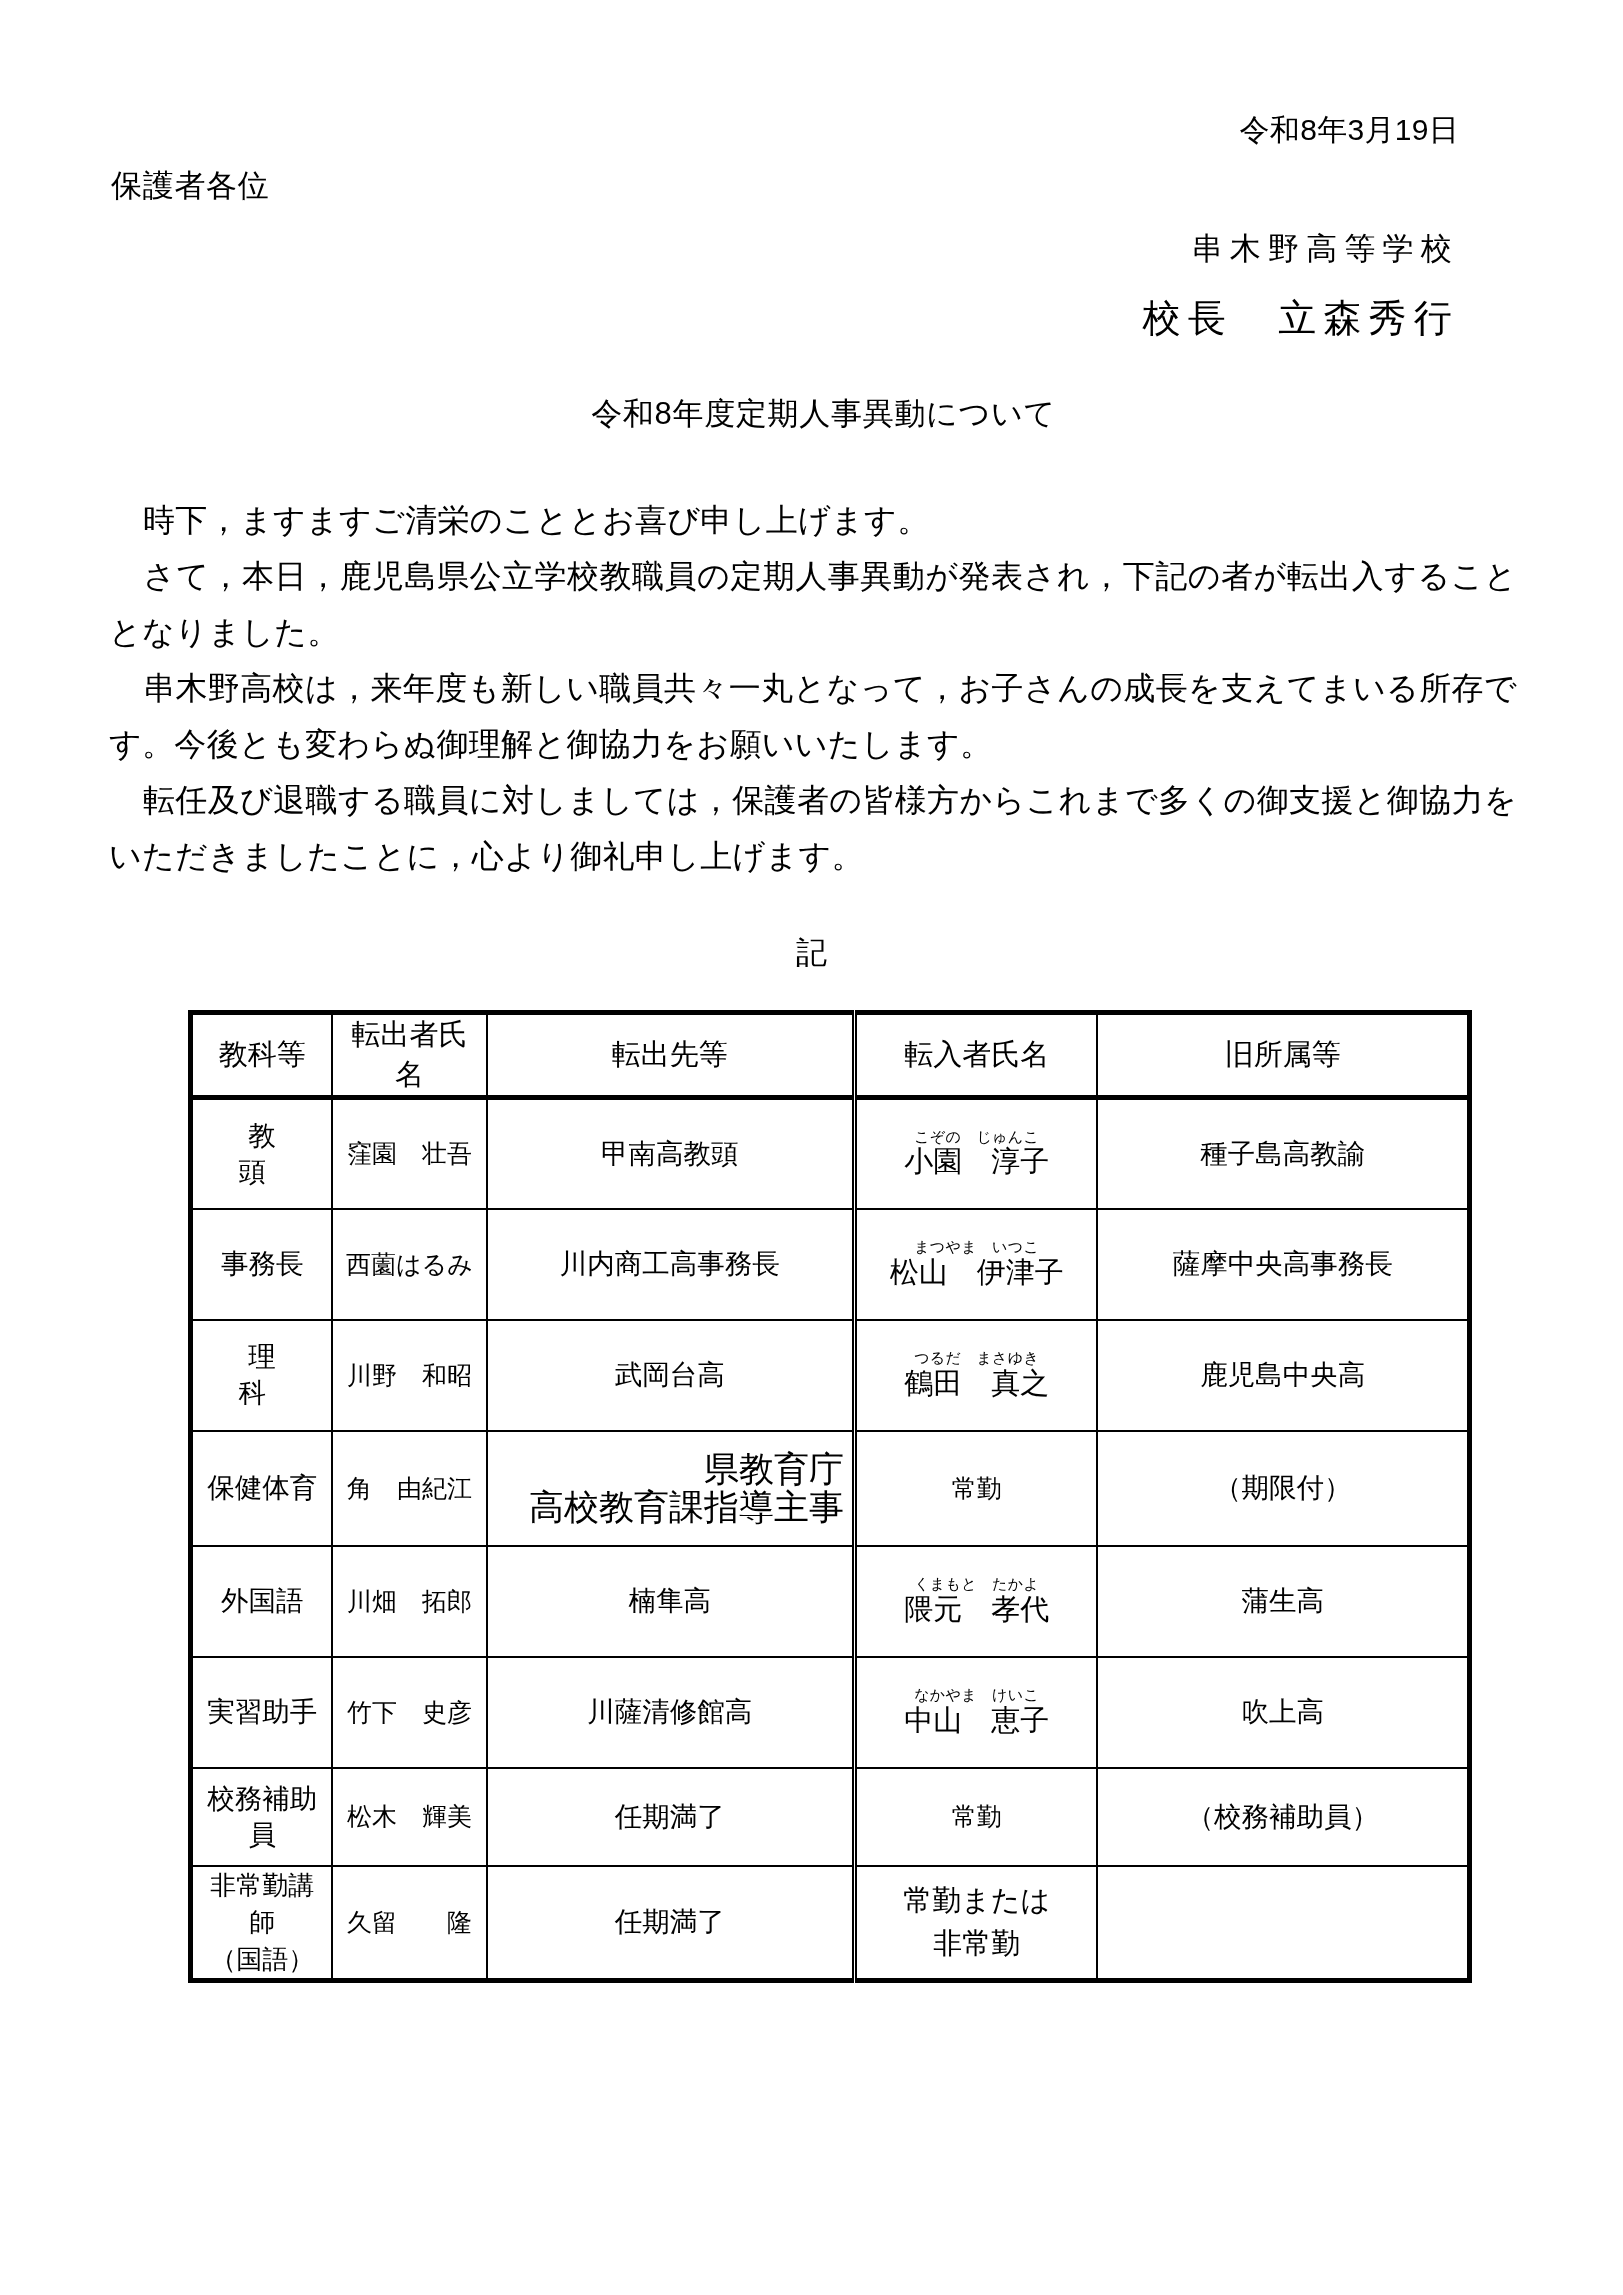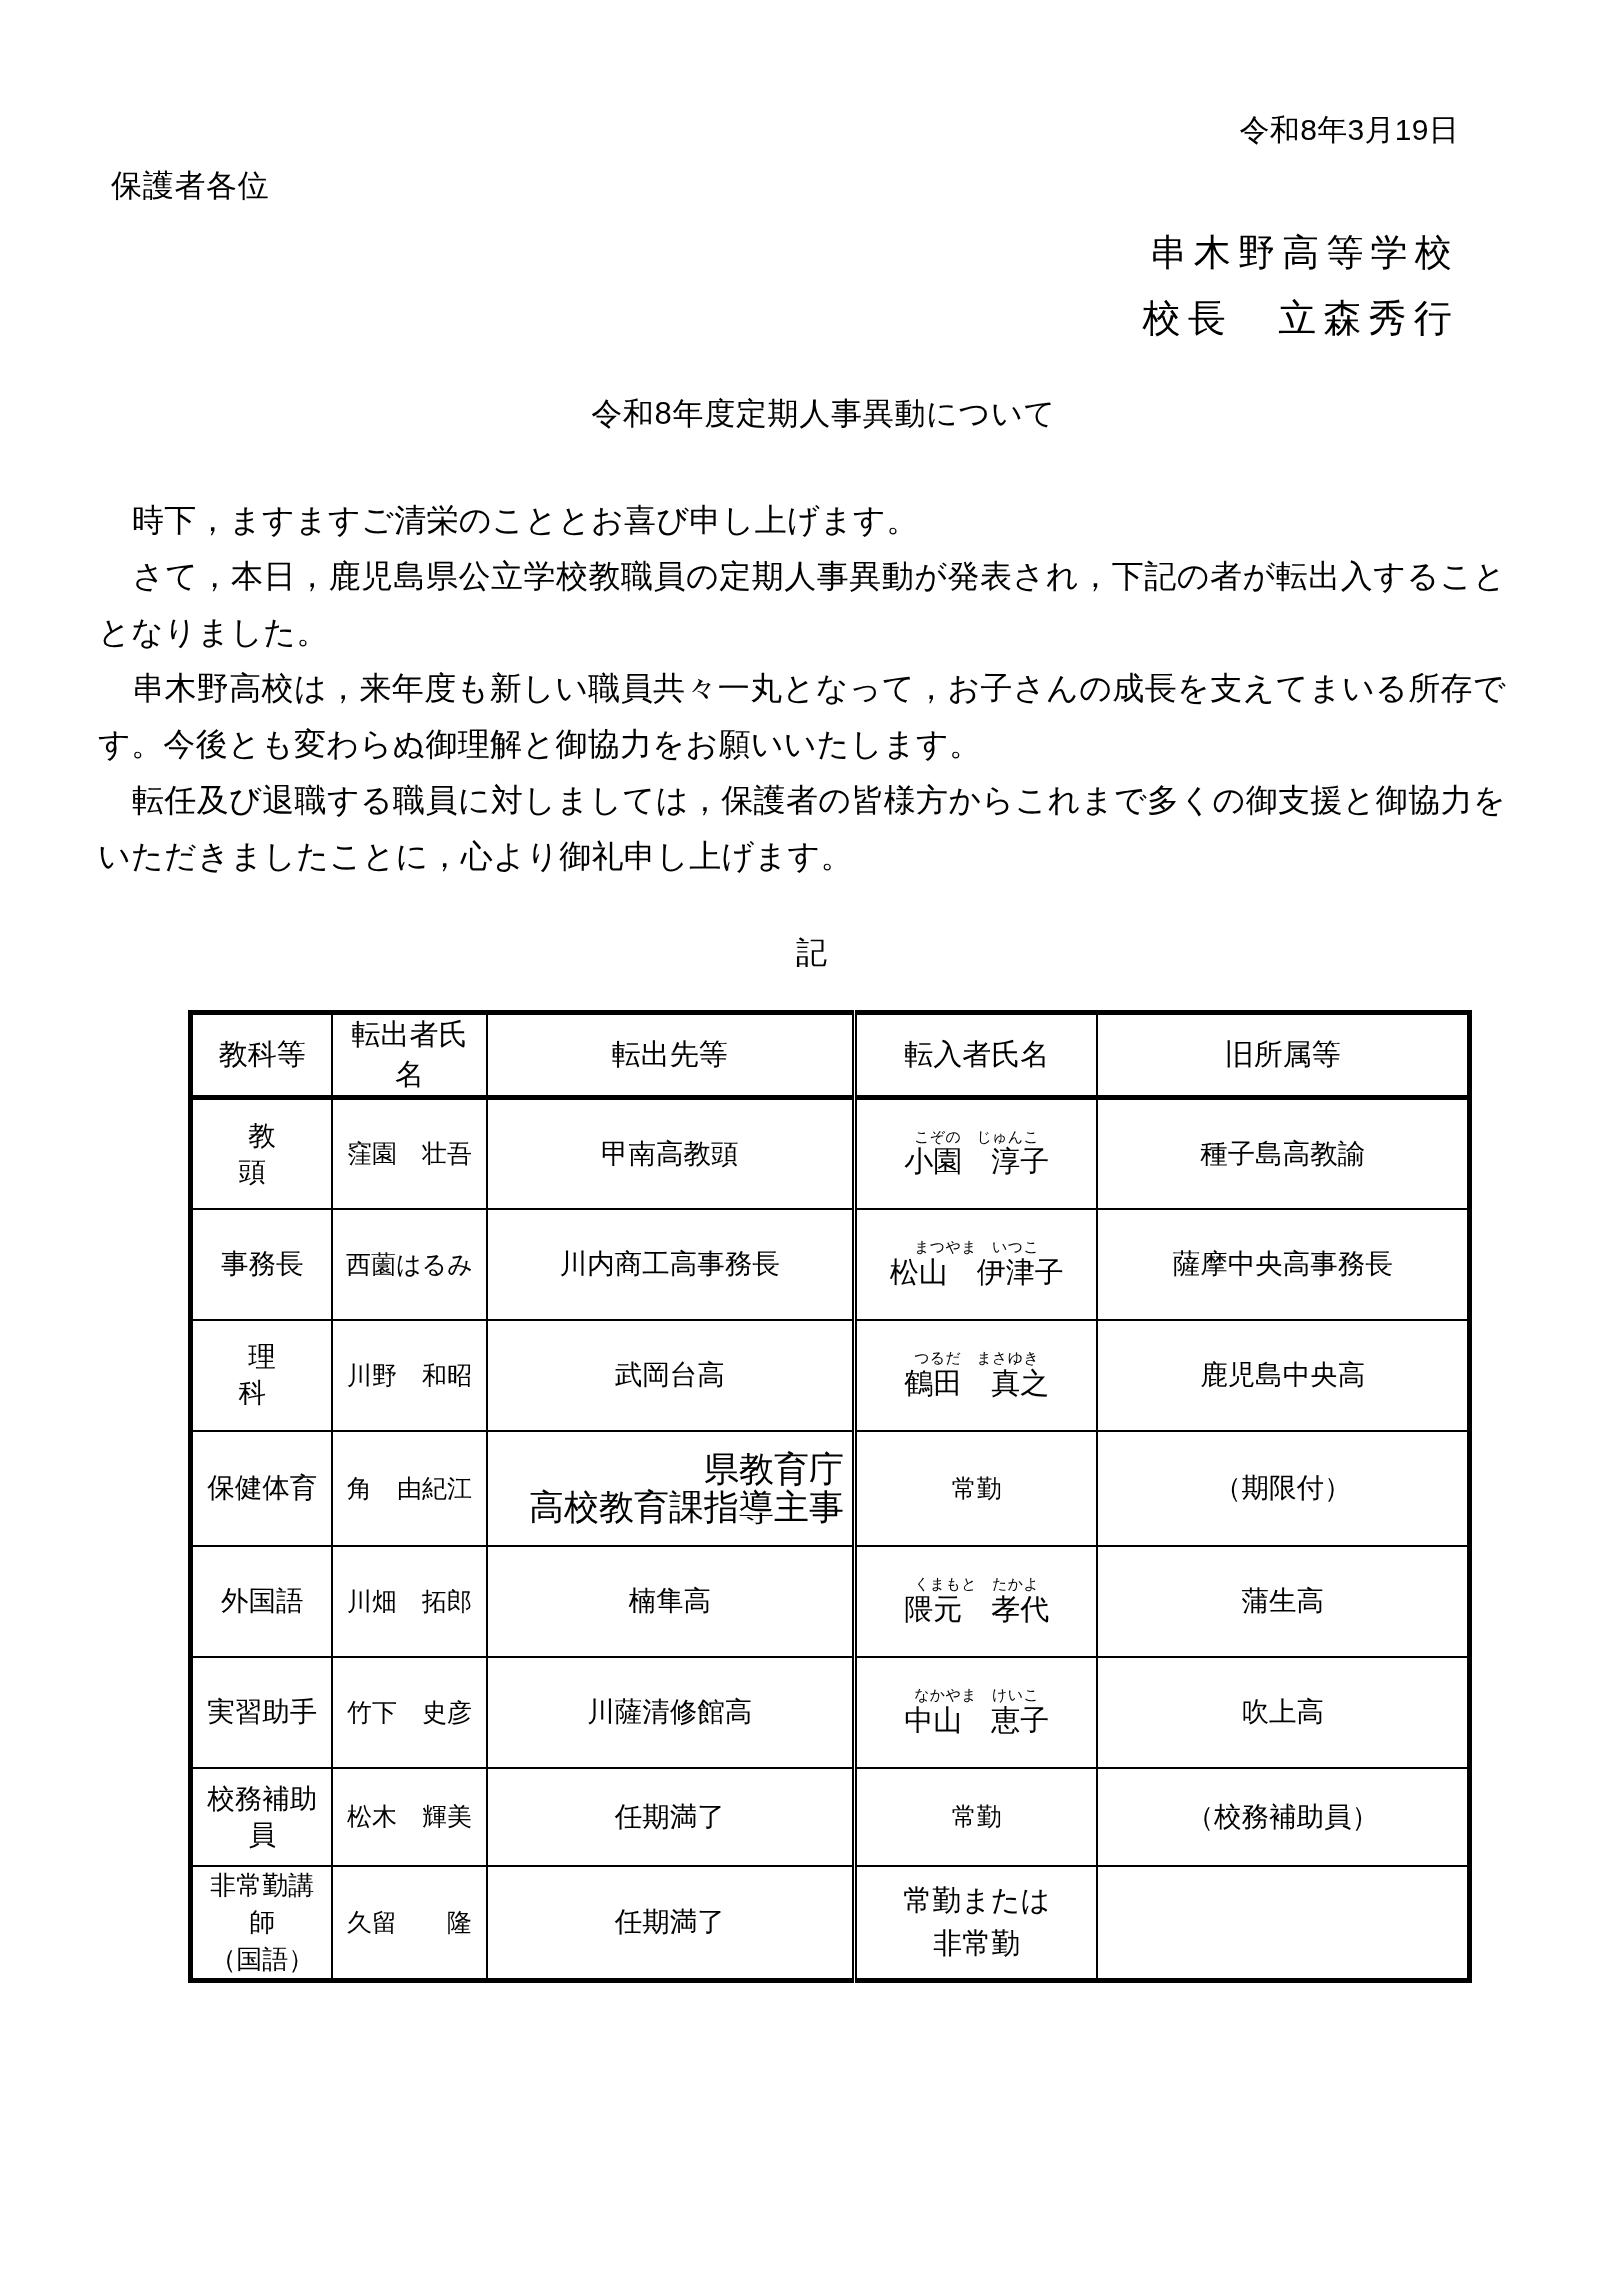--- a/index.html
+++ b/index.html
@@ -40,21 +40,21 @@
     top: 165px;
     left: 111px;
     font-size: 31px;
     letter-spacing: 0.7px;
     white-space: nowrap;
   }
   .school-line {
     position: absolute;
     top: 228px;
     right: 164px;
-    font-size: 37px;
+    font-size: 31px;
     letter-spacing: 7.2px;
     white-space: nowrap;
   }
   .principal-line {
     position: absolute;
     top: 293px;
     right: 164px;
     font-size: 38px;
     letter-spacing: 7.2px;
     white-space: nowrap;
@@ -68,21 +68,21 @@
     width: 1623px;
     text-align: center;
     font-size: 31px;
     letter-spacing: 0.7px;
   }
 
   
   .body-text {
     position: absolute;
     top: 492px;
-    left: 98px;
+    left: 109px;
     width: 1408px;
     font-size: 32px;
     line-height: 56px;
     letter-spacing: 0.3px;
     text-align: justify;
     text-justify: inter-character;
   }
   .body-text p {
     margin: 0;
     text-indent: 34px;

